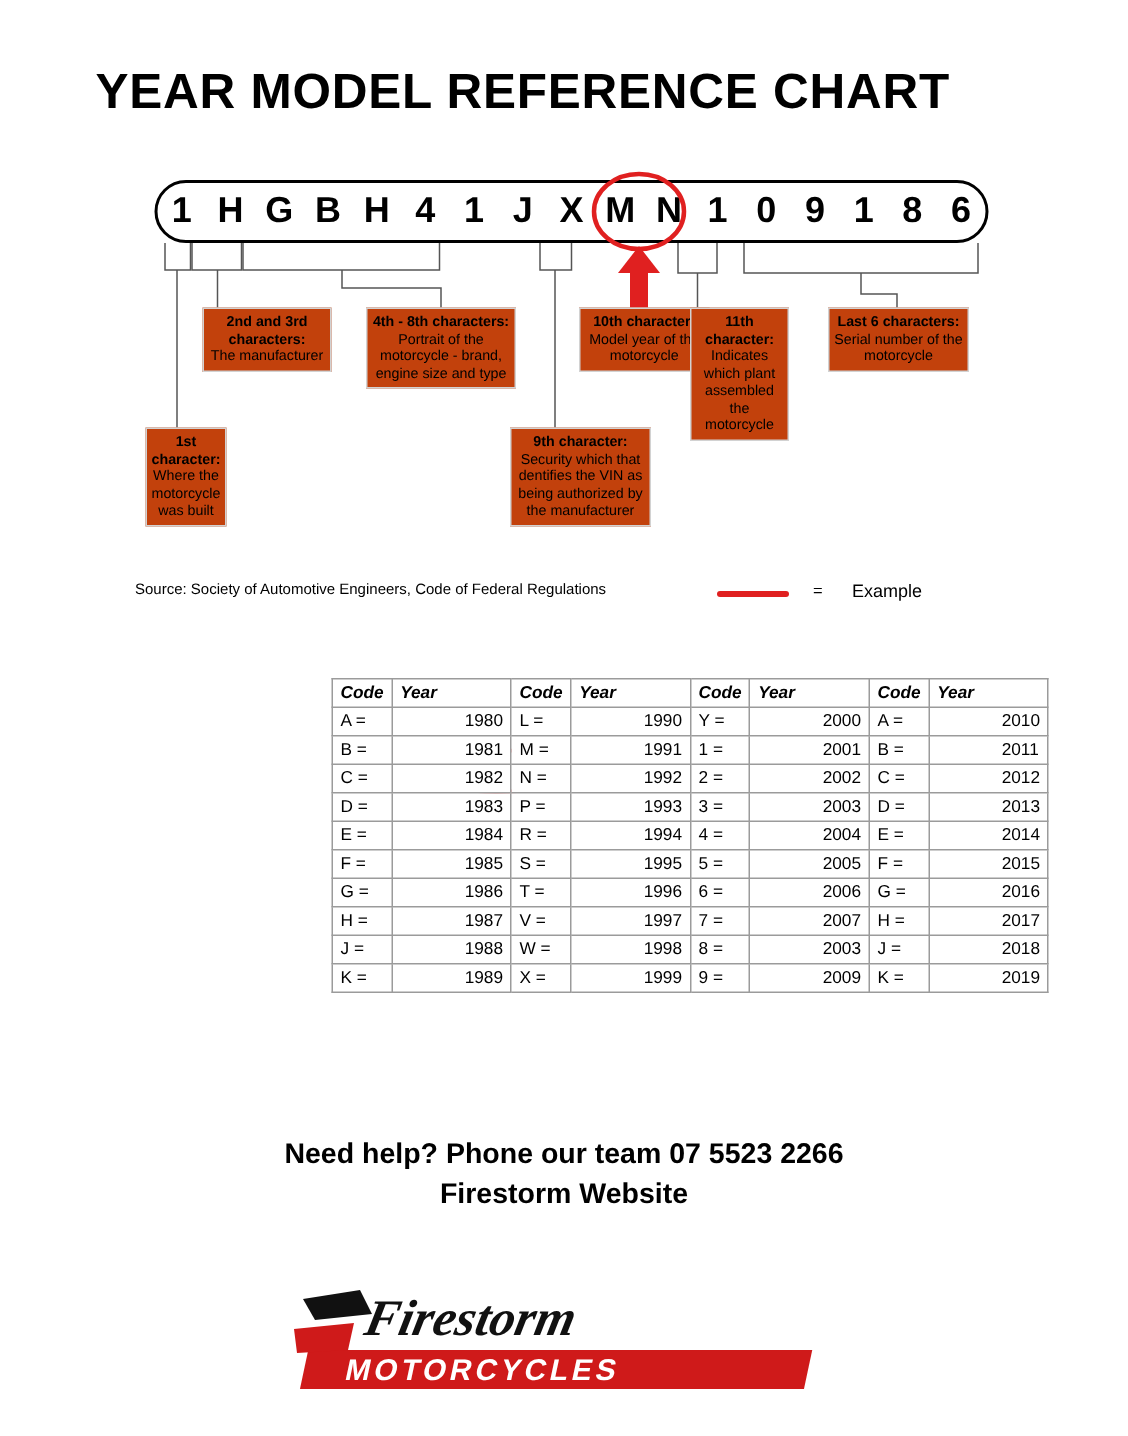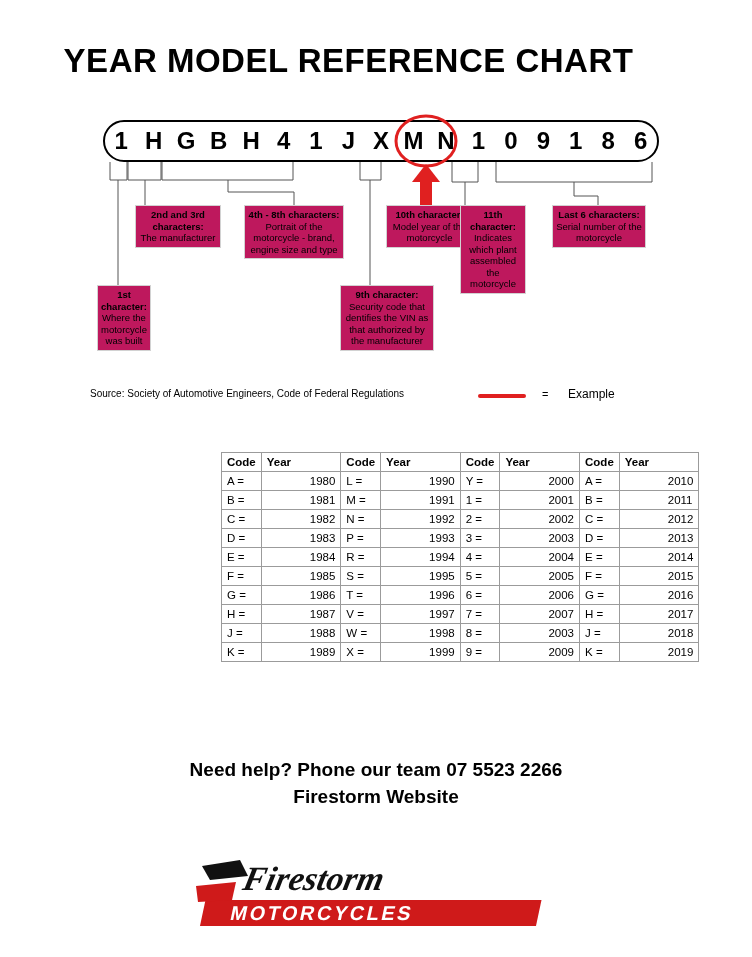--- a/index.html
+++ b/index.html
@@ -46,21 +46,21 @@
     text-align: center;
     font-size: 24px;
     font-weight: bold;
     line-height: 38px;
   }
   .vin-char.highlight { }
 
   
   .callout {
     position: absolute;
-    background: #be185d;
+    background: #c2410c;
     border: 1px solid #d2d2d2;
     font-size: 9.5px;
     line-height: 11.5px;
     text-align: center;
     color: #000;
     padding: 3px 2px;
     box-sizing: border-box;
   }
   .callout b { font-weight: bold; }
 
@@ -115,20 +115,21 @@
     height: 19px;
     box-sizing: border-box;
     text-align: left;
     white-space: nowrap;
     font-weight: normal;
     background: #ffffff;
   }
   .year-table th {
     font-weight: bold;
     font-size: 11.5px;
+    font-style: italic;
   }
   .year-table td.code { width: 36px; }
   .year-table td.year { width: 36px; text-align: left; padding-left: 48px; }
 
   
   .help {
     position: absolute;
     left: 0;
     top: 756px;
     width: 752px;
@@ -217,21 +218,21 @@
   <span>The manufacturer</span>
 </div>
 
 <div class="callout c-4to8">
   <b>4th - 8th characters:</b><br>
   <span>Portrait of the motorcycle - brand, engine size and type</span>
 </div>
 
 <div class="callout c-9th">
   <b>9th character:</b><br>
-  <span>Security code that dentifies the VIN as that authorized by the manufacturer</span>
+  <span>Security which that dentifies the VIN as being authorized by the manufacturer</span>
 </div>
 
 <div class="callout c-10th">
   <b>10th character:</b><br>
   <span>Model year of the motorcycle</span>
 </div>
 
 <div class="callout c-11th">
   <b>11th character:</b><br>
   <span>Indicates which plant assembled the motorcycle</span>

